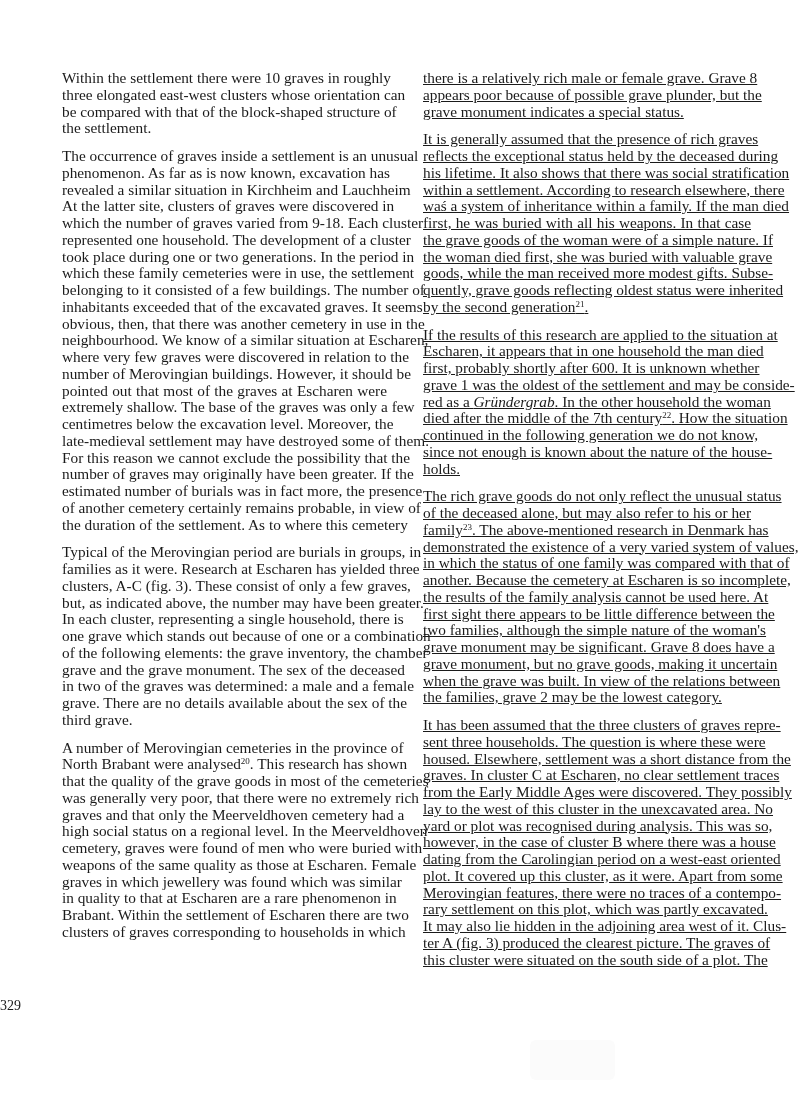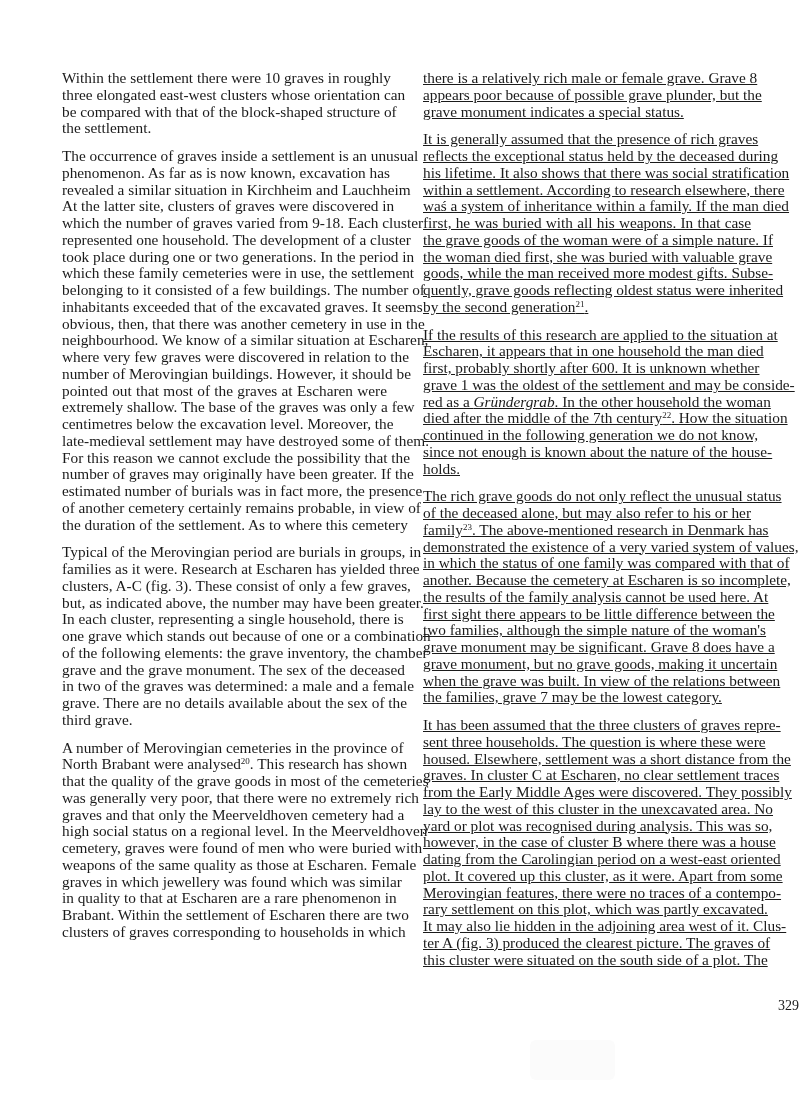--- a/index.html
+++ b/index.html
@@ -48,21 +48,21 @@
       font-size: 9px;
       line-height: 0;
       vertical-align: 5px;
     }
     em { font-style: italic; }
     .page-number {
       position: absolute;
       top: 998px;
       left: 0;
       width: 799px;
-      text-align: right;
+      text-align: left;
       font-size: 14px;
       color: #1a1a1a;
       font-family: "Liberation Serif", "DejaVu Serif", serif;
     }
     .smudge {
       position: absolute;
       left: 530px;
       top: 1040px;
       width: 85px;
       height: 40px;
@@ -170,21 +170,21 @@
         <span class="line">family<sup>23</sup>. The above-mentioned research in Denmark has</span>
         <span class="line">demonstrated the existence of a very varied system of values,</span>
         <span class="line">in which the status of one family was compared with that of</span>
         <span class="line">another. Because the cemetery at Escharen is so incomplete,</span>
         <span class="line">the results of the family analysis cannot be used here. At</span>
         <span class="line">first sight there appears to be little difference between the</span>
         <span class="line">two families, although the simple nature of the woman's</span>
         <span class="line">grave monument may be significant. Grave 8 does have a</span>
         <span class="line">grave monument, but no grave goods, making it uncertain</span>
         <span class="line">when the grave was built. In view of the relations between</span>
-        <span class="line last">the families, grave 7 may be the lowest category.</span>
+        <span class="line last">the families, grave 2 may be the lowest category.</span>
       </div>
       <div class="para">
         <span class="line">It has been assumed that the three clusters of graves repre-</span>
         <span class="line">sent three households. The question is where these were</span>
         <span class="line">housed. Elsewhere, settlement was a short distance from the</span>
         <span class="line">graves. In cluster C at Escharen, no clear settlement traces</span>
         <span class="line">from the Early Middle Ages were discovered. They possibly</span>
         <span class="line">lay to the west of this cluster in the unexcavated area. No</span>
         <span class="line">yard or plot was recognised during analysis. This was so,</span>
         <span class="line">however, in the case of cluster B where there was a house</span>

